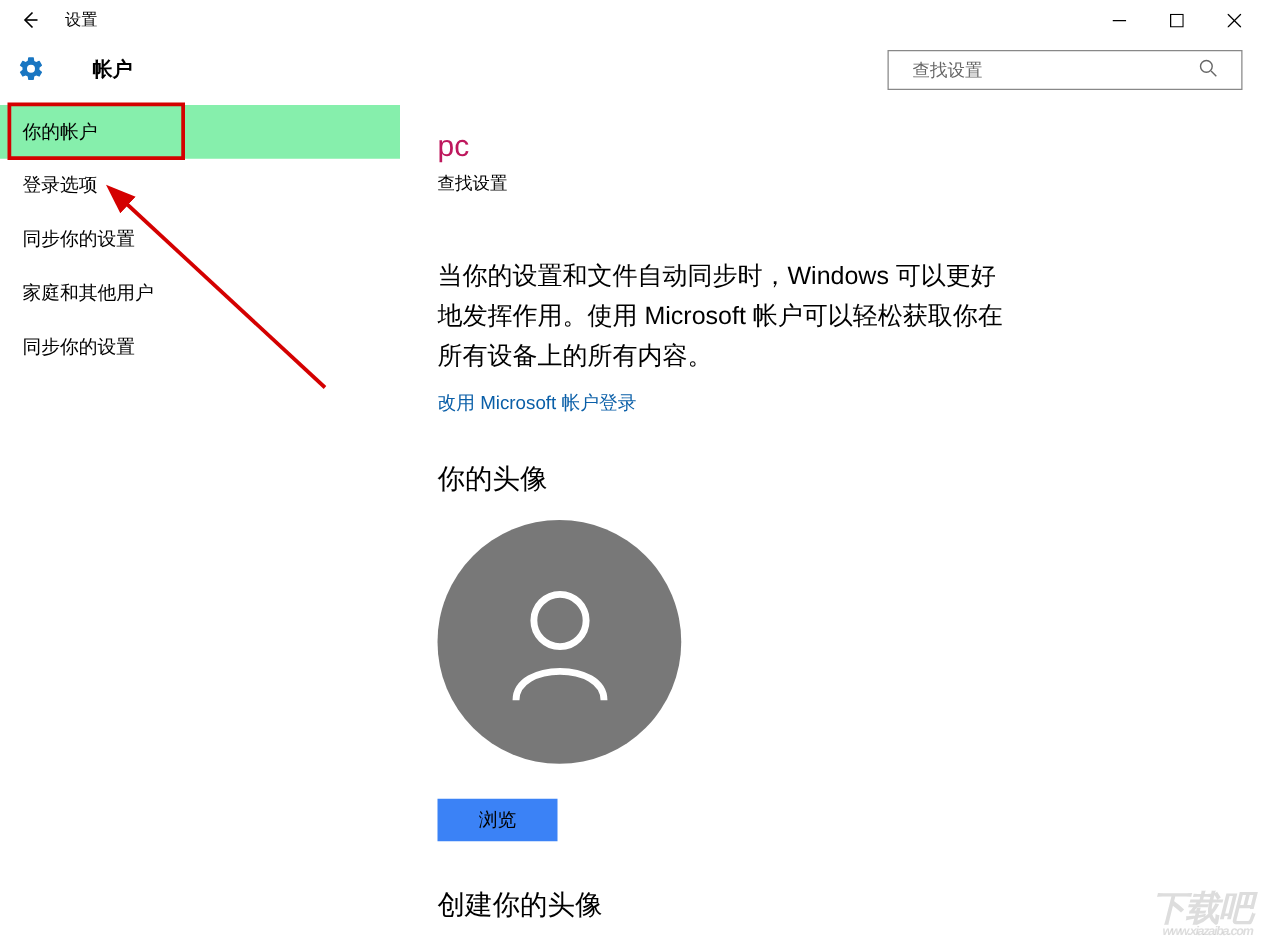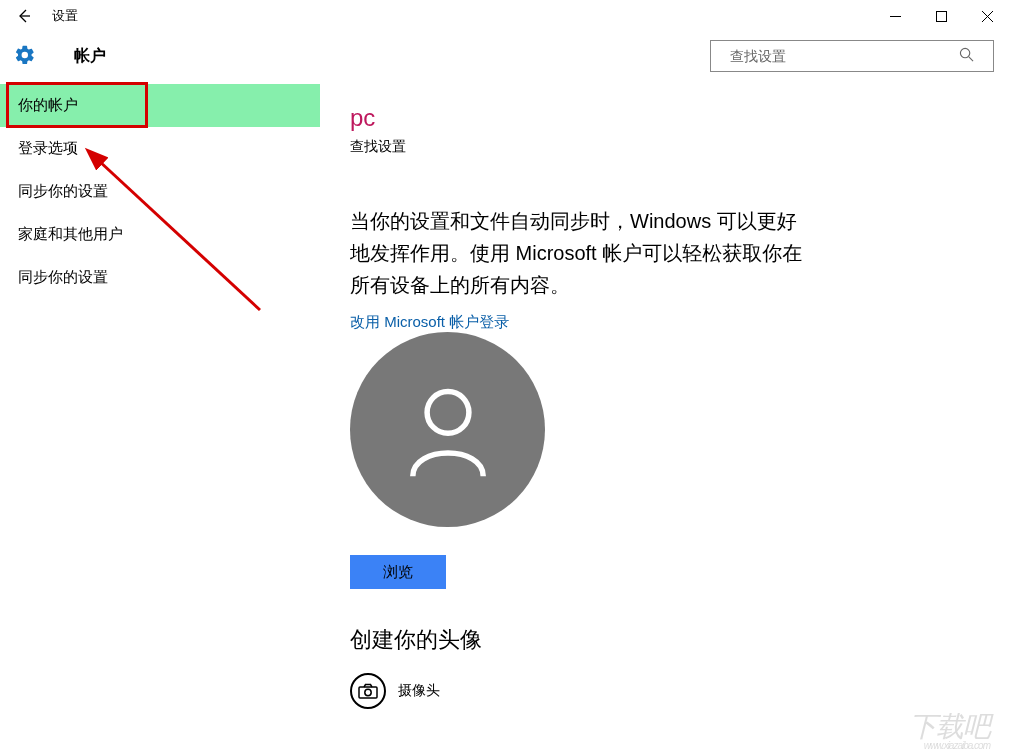--- a/index.html
+++ b/index.html
@@ -159,23 +159,23 @@
     display: flex; align-items: center; justify-content: center;
   }
   svg.arrow {
     position: absolute;
     top: 130px; left: 80px;
     z-index: 49;
     pointer-events: none;
   }
   .watermark {
     position: absolute;
-    right: 20px; bottom: 4px;
+    right: 8px; bottom: 4px;
     font-size: 28px;
-    font-weight: normal;
+    font-weight: bold;
     color: rgba(120,120,120,0.25);
     font-style: italic;
     pointer-events: none;
     letter-spacing: -1px;
   }
   .watermark .sub {
     display: block;
     font-size: 10px;
     text-align: right;
     margin-top: -6px;
@@ -250,20 +250,21 @@
     <div class="sidebar-item"><span>同步你的设置</span></div>
   </div>
 
   <div class="content">
     <div class="username">pc</div>
     <div class="acct-type">查找设置</div>
 
     <div class="desc">当你的设置和文件自动同步时，Windows 可以更好地发挥作用。使用 Microsoft 帐户可以轻松获取你在所有设备上的所有内容。</div>
     <div class="link">改用 Microsoft 帐户登录</div>
 
+    <div class="section-title">你的头像</div>
     <div class="avatar-circle">
       <svg width="110" height="110" viewBox="0 0 100 100">
         <circle cx="50" cy="34" r="19" stroke="#fff" stroke-width="5" fill="none"></circle>
         <path d="M18 92 C18 64, 82 64, 82 92" stroke="#fff" stroke-width="5" fill="none"></path>
       </svg>
     </div>
     <button class="browse-btn">浏览</button>
 
     <div class="section-title">创建你的头像</div>
     <div class="camera-row">

